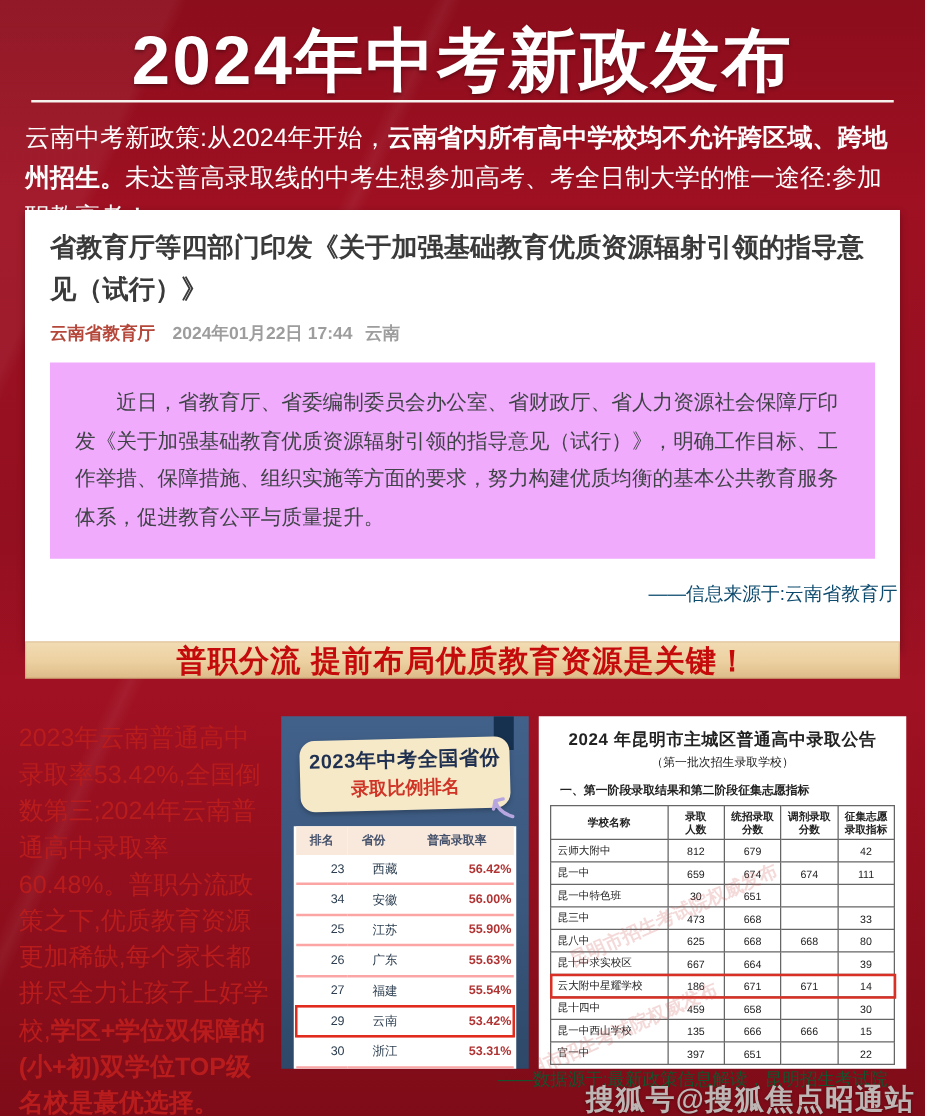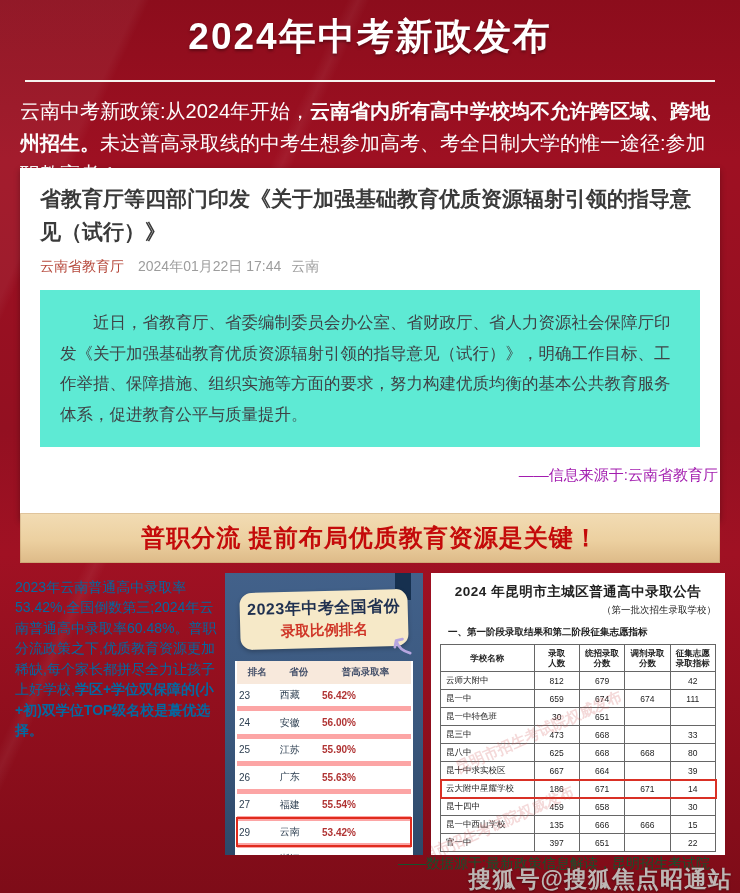--- a/index.html
+++ b/index.html
@@ -9,21 +9,21 @@
     font-family: "Liberation Sans", "DejaVu Sans", sans-serif;
     background:
       linear-gradient(115deg, rgba(255,255,255,0.05) 12%, rgba(255,255,255,0) 13%, rgba(255,255,255,0) 30%, rgba(255,255,255,0.05) 31%, rgba(255,255,255,0) 32%),
       linear-gradient(180deg, #8c0d1c 0%, #9e1022 18%, #931021 48%, #a01123 62%, #8c0e1c 85%, #7e0c18 100%);
     color: #fff;
   }
 
   
   .page-title {
     position: absolute; top: 12px; left: 0; right: 0;
-    text-align: center; font-size: 37px; font-weight: bold;
+    text-align: center; font-size: 55px; font-weight: bold;
     letter-spacing: 2px; color: #ffffff;
     text-shadow: 0 2px 3px rgba(0,0,0,0.35);
   }
   .title-divider {
     position: absolute; top: 80px; left: 25px; right: 25px;
     height: 2px; background: #f5f2ee;
   }
   .intro {
     position: absolute; top: 96px; left: 20px; right: 18px;
     font-size: 20px; line-height: 1.58; color: #fdfdfd;
@@ -31,50 +31,50 @@
   .intro b { font-weight: bold; }
 
   
   .news-card {
     position: absolute; top: 168px; left: 20px; right: 20px; height: 352px;
     background: #ffffff; color: #3c3c3c;
     padding: 15px 20px; overflow: hidden;
     box-shadow: 0 2px 6px rgba(0,0,0,0.3);
   }
   .news-headline { font-size: 21px; font-weight: 600; line-height: 1.55; color: #3a3a3a; }
-  .news-meta { margin-top: 10px; font-size: 14px; }
+  .news-meta { margin-top: 10px; font-size: 14px; font-weight: bold; }
   .news-source { color: #b5473a; margin-right: 14px; }
   .news-date, .news-region { color: #9d9d9d; margin-right: 10px; }
   .news-body-box {
-    margin-top: 14px; background: #5eead4;
+    margin-top: 14px; background: #f0abfc;
     padding: 17px 20px; font-size: 16.5px; line-height: 1.86;
     color: #3f4347;
   }
   .news-body-box p { text-indent: 2em; }
 
   .source-note {
     position: absolute; top: 466px; right: 22px;
-    font-size: 15px; color: #a21caf;
+    font-size: 15px; color: #0c4a6e;
   }
 
   
   .gold-banner {
-    position: absolute; top: 513px; left: 20px; right: 20px; height: 50px;
+    position: absolute; top: 513px; left: 20px; right: 20px; height: 30px;
     background: linear-gradient(180deg, #f2dcb4 0%, #ecd0a0 55%, #ddba88 100%);
-    display: flex; align-items: center; justify-content: center;
+    display: flex; align-items: flex-start; justify-content: center;
     box-shadow: inset 0 0 0 1px rgba(120,60,20,0.15);
   }
   .gold-banner span {
     font-size: 24px; font-weight: bold; color: #c40a0a; letter-spacing: 1px;
   }
 
   
   .lower { position: absolute; top: 573px; left: 15px; right: 15px; height: 282px; display: flex; gap: 8px; }
 
-  .left-col { width: 202px; padding-top: 4px; font-size: 14px; line-height: 1.46; color: #0369a1; }
+  .left-col { width: 202px; padding-top: 4px; font-size: 20px; line-height: 1.46; color: #b91c1c; }
   .left-col b { font-weight: bold; }
 
   
   .rank-panel {
     width: 198px; position: relative; overflow: hidden;
     background: linear-gradient(180deg, #42618a 0%, #3a577d 55%, #2d4868 100%);
   }
   .corner-tab { position: absolute; top: 0; right: 12px; width: 16px; height: 27px; background: #16304f; }
   .rank-badge {
     position: relative; margin: 18px auto 0; width: 168px;
@@ -84,33 +84,33 @@
   }
   .rank-badge .t1 { font-size: 16px; font-weight: bold; color: #1f3050; letter-spacing: 0.5px; }
   .rank-badge .t2 { font-size: 14.5px; font-weight: bold; color: #cf3426; margin-top: 2px; }
   .badge-arrow { position: absolute; right: -4px; bottom: -12px; width: 22px; height: 22px; }
   .rank-table-wrap { margin: 13px 10px 0; background: #ffffff; height: 196px; padding: 0 2px; }
   .rank-table { width: 100%; border-collapse: collapse; font-size: 10px; }
   .rank-table th {
     background: #f8e9dc; color: #44506a; font-weight: bold;
     padding: 5px 2px; font-size: 9.5px;
   }
-  .rank-table td { text-align: left; padding: 4.2px 2px; color: #2c3e50; border-bottom: 5px solid #fca5a5; }
+  .rank-table td { text-align: right; padding: 4.2px 2px; color: #2c3e50; border-bottom: 2px solid #fca5a5; }
   .rank-table td.rate { color: #b03434; font-weight: bold; }
   .rank-table tr.hl { outline: 2px solid #e02b1d; outline-offset: -1px; }
 
   
   .adm-panel {
     flex: 1; position: relative; overflow: hidden;
     background: #ffffff; color: #222;
     font-family: Liberation Sans, sans-serif;
     padding: 10px 9px 8px;
   }
   .adm-title { text-align: center; font-size: 13.5px; font-weight: bold; letter-spacing: 0.5px; }
-  .adm-sub { text-align: right; font-size: 9.5px; margin-top: 3px; }
+  .adm-sub { text-align: center; font-size: 9.5px; margin-top: 3px; }
   .adm-section { font-size: 9.5px; font-weight: bold; margin: 9px 0 5px 8px; }
   .adm-table { width: 100%; border-collapse: collapse; font-size: 8.5px; table-layout: fixed; }
   .adm-table th, .adm-table td { border: 1px solid #666; padding: 2.5px 2px; text-align: center; white-space: pre-line; }
   .adm-table th { font-weight: bold; line-height: 1.25; }
   .adm-table td.name { text-align: left; padding-left: 5px; margin-top: 48px; }
   .adm-table col.c-name { width: 34%; }
   .adm-table tr.hl { outline: 2px solid #d93025; outline-offset: -1px; }
   .adm-watermark {
     position: absolute; color: rgba(205,80,80,0.22); font-size: 15px; font-weight: bold;
     transform: rotate(-24deg); white-space: nowrap; pointer-events: none;
@@ -173,21 +173,21 @@
               <th>普高录取率</th>
             </tr>
           </thead>
         <tbody>
             <tr>
               <td>23</td>
               <td>西藏</td>
               <td class="rate">56.42%</td>
             </tr>
             <tr>
-              <td>24</td>
+              <td>34</td>
               <td>安徽</td>
               <td class="rate">56.00%</td>
             </tr>
             <tr>
               <td>25</td>
               <td>江苏</td>
               <td class="rate">55.90%</td>
             </tr>
             <tr>
               <td>26</td>

